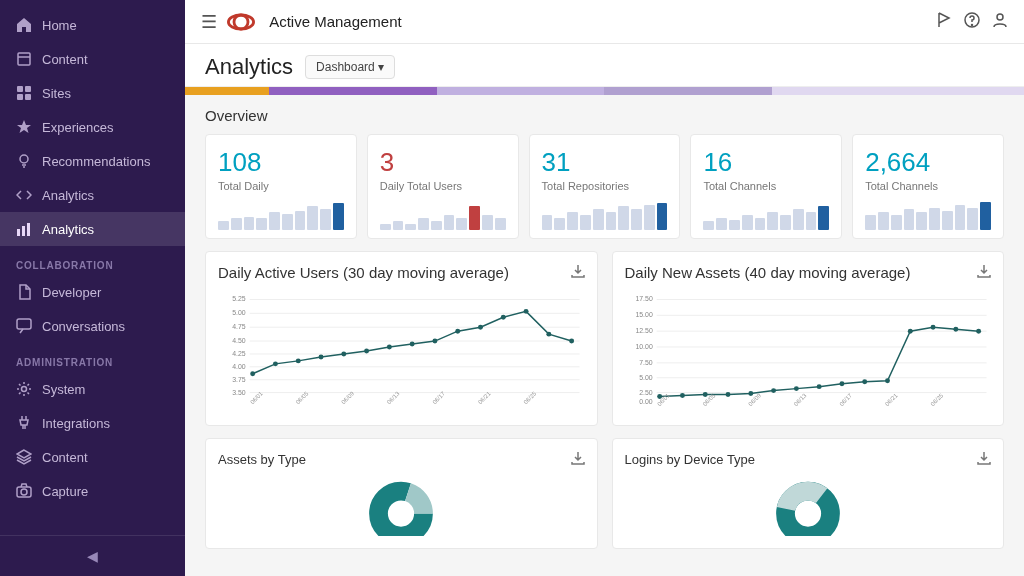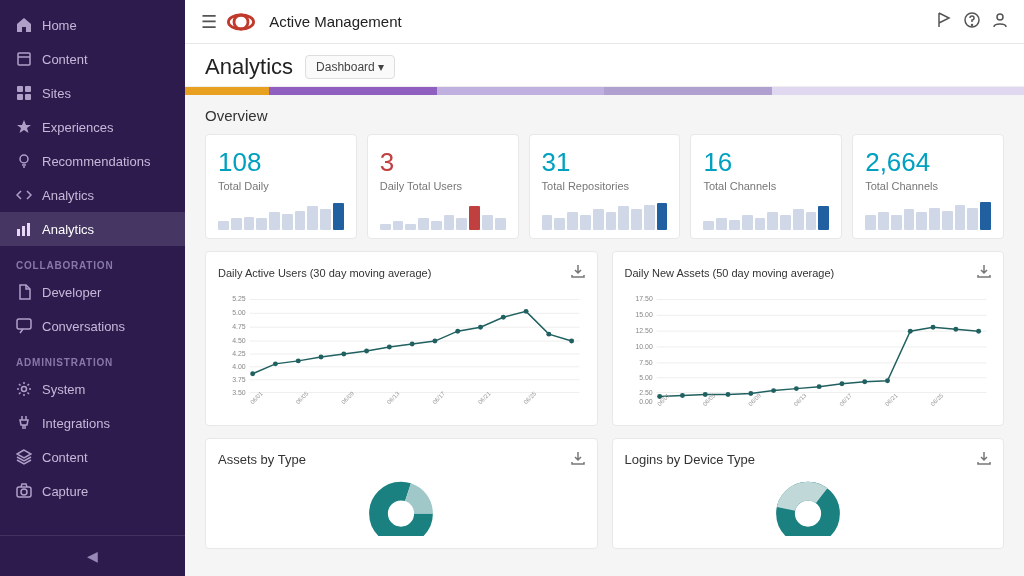--- a/index.html
+++ b/index.html
@@ -97,21 +97,21 @@
     .stat-bar.accent { background: #2060a0; }
     .stat-bar.red-bar { background: #c04040; }
 
     
     .charts-row { display: flex; gap: 14px; padding: 0 20px 12px; }
     .chart-card {
       flex: 1; background: #fff; border: 1px solid #e8e8e8;
       border-radius: 4px; padding: 12px;
     }
     .chart-header { display: flex; align-items: center; justify-content: space-between; margin-bottom: 8px; }
-    .chart-title { font-size: 11px; font-weight: 500; color: #333; }
+    .chart-title { font-size: 15px; font-weight: 500; color: #333; }
     .chart-download { color: #777; cursor: pointer; font-size: 14px; }
 
     
     .chart-svg-wrap { width: 100%; }
 
     
     .bottom-charts-row { display: flex; gap: 14px; padding: 0 20px 12px; }
     .bottom-chart-card {
       flex: 1; background: #fff; border: 1px solid #e8e8e8;
       border-radius: 4px; padding: 12px; min-height: 110px;
@@ -449,21 +449,21 @@
             <text x="173" y="116" font-size="6" fill="#999" transform="rotate(-45,173,116)">06/13</text>
             <text x="219" y="116" font-size="6" fill="#999" transform="rotate(-45,219,116)">06/17</text>
             <text x="265" y="116" font-size="6" fill="#999" transform="rotate(-45,265,116)">06/21</text>
             <text x="311" y="116" font-size="6" fill="#999" transform="rotate(-45,311,116)">06/25</text>
           </svg>
         </div>
       </div>
 
       <div class="chart-card">
         <div class="chart-header">
-          <span class="chart-title">Daily New Assets (50 day moving average)</span>
+          <span class="chart-title">Daily New Assets (40 day moving average)</span>
           <span class="chart-download">
             <svg width="14" height="14" viewBox="0 0 14 14" fill="none" stroke="#777" stroke-width="1.5">
                 <path d="M7 1v8M4 6l3 3 3-3M1 11v2h12v-2"></path>
               </svg>
           </span>
         </div>
         <div class="chart-svg-wrap">
           <svg viewBox="0 0 370 120" style="width:100%;height:120px;">
 
             <text x="28" y="12" font-size="7" fill="#888" text-anchor="end">17.50</text>

